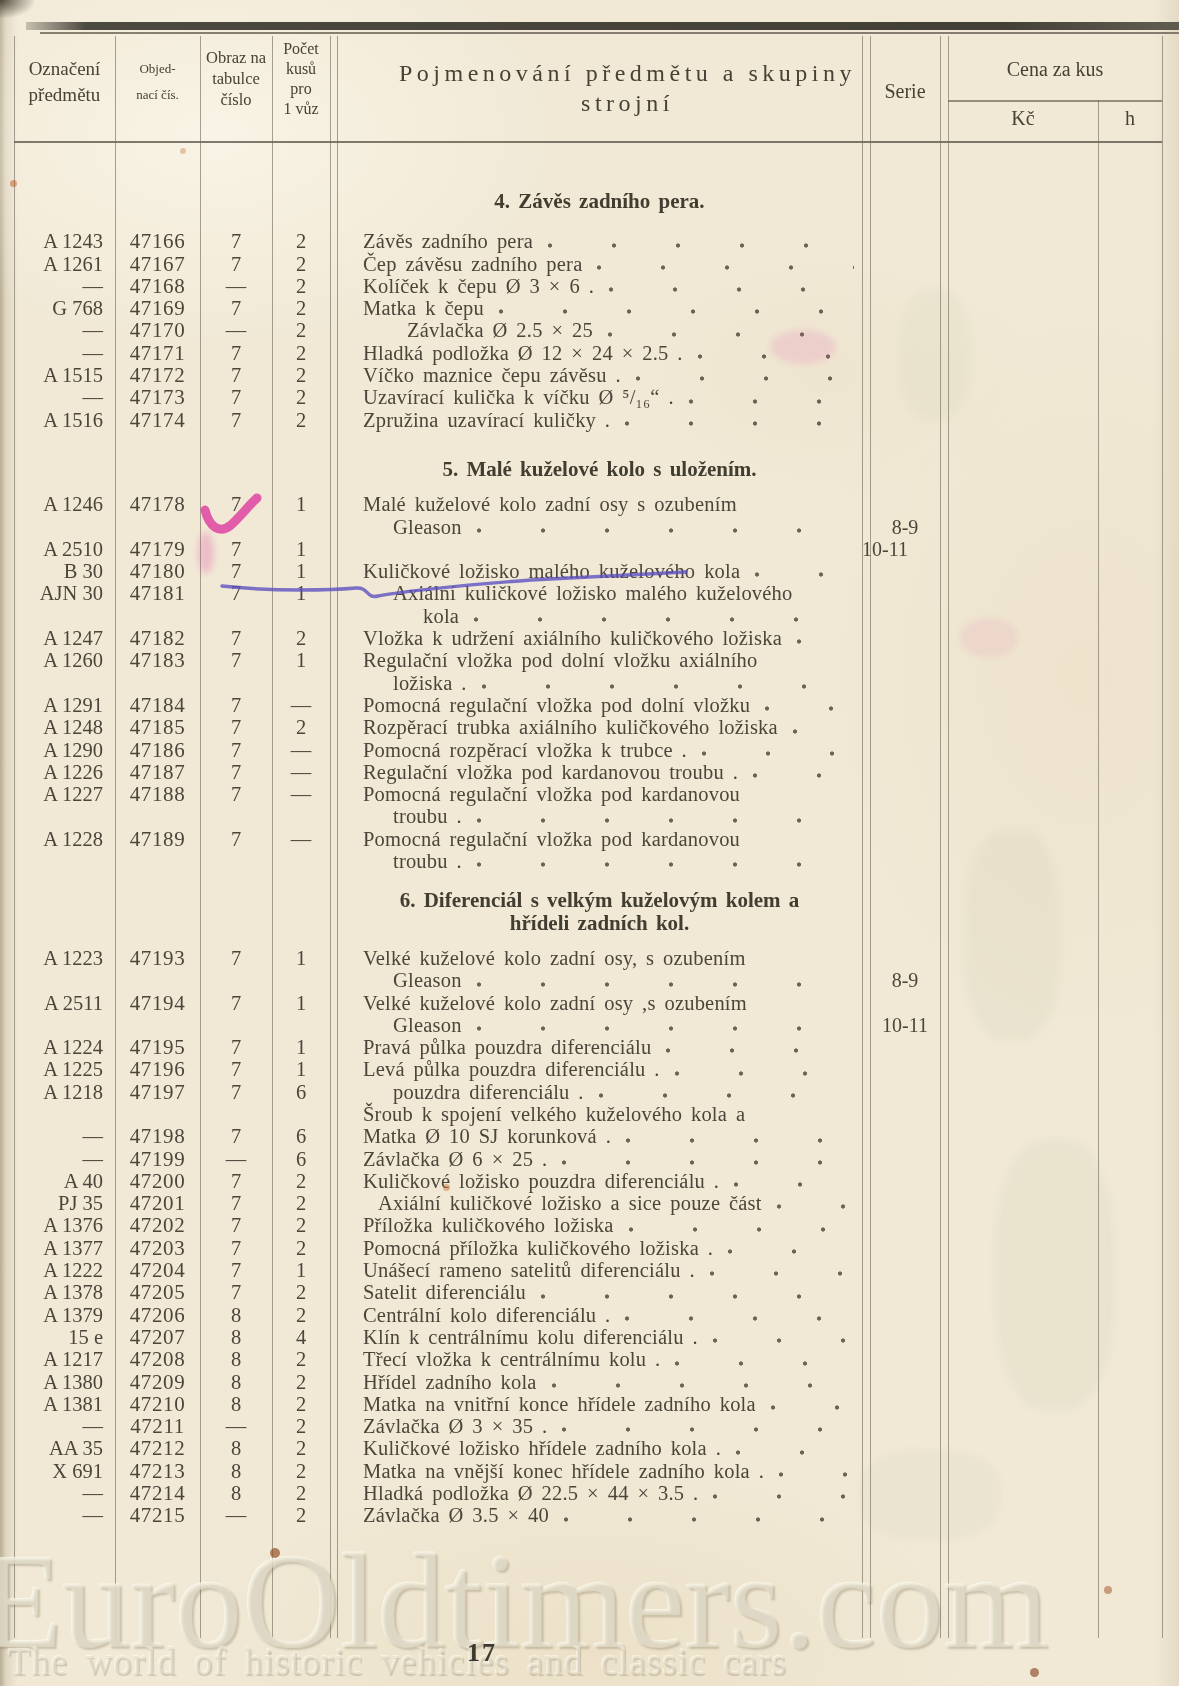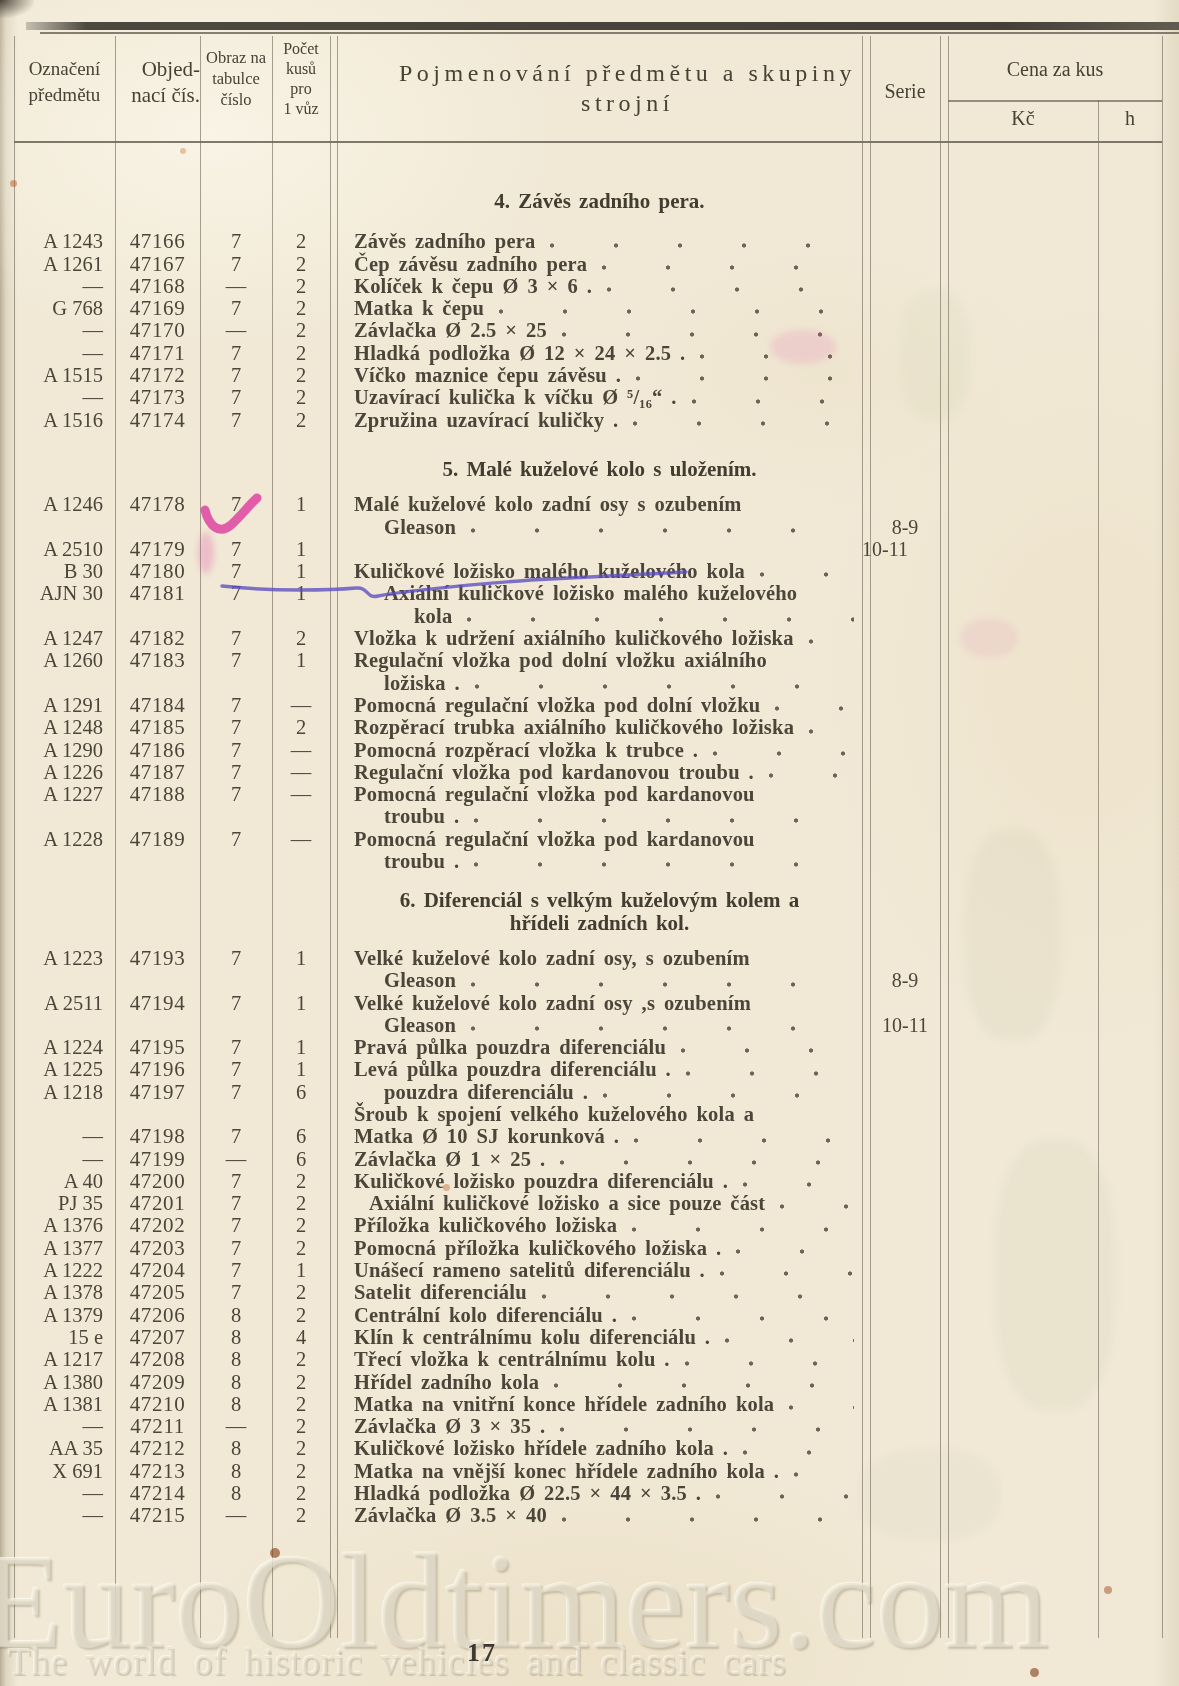--- a/index.html
+++ b/index.html
@@ -27,21 +27,21 @@
   .v1{left:14px}.v2{left:115px}.v3{left:200px}.v4{left:272px}
   .v5a{left:330px}.v5b{left:337px}
   .v6a{left:862px}.v6b{left:870px}
   .v7a{left:940px}.v7b{left:948px}
   .v8{left:1098px;top:100px;height:1538px;}
   .v9{left:1162px}
   
   .thead{position:absolute;left:0;top:0;color:#474235;z-index:3;}
   .hcell{position:absolute;text-align:center;}
   .h-des{left:14px;width:101px;top:56px;font-size:19px;line-height:26px;}
-  .h-ord{left:115px;width:85px;top:56px;font-size:21px;line-height:26px;text-align:right;}
+  .h-ord{left:115px;width:85px;top:56px;font-size:13px;line-height:26px;}
   .h-pl{left:200px;width:72px;top:47px;font-size:16.5px;line-height:21px;}
   .h-qty{left:272px;width:58px;top:39px;font-size:16px;line-height:20px;}
   .h-name{left:337px;width:525px;top:58px;font-size:24px;line-height:30px;letter-spacing:4.5px;padding-left:28px;}
   .h-serie{left:870px;width:70px;top:80px;font-size:20px;}
   .h-price{left:948px;width:214px;top:58px;font-size:20px;}
   .h-kc{left:948px;width:150px;top:107px;font-size:20px;}
   .h-h{left:1098px;width:64px;top:107px;font-size:20px;}
   
   .tbody{position:absolute;left:14px;top:141px;width:1148px;color:#4c463a;z-index:3;}
   .sec-heading{font-weight:bold;text-align:center;margin-left:323px;width:525px;
@@ -49,21 +49,21 @@
   .sh0{margin-top:49px;margin-bottom:18px;}
   .sh1{margin-top:27px;margin-bottom:13px;}
   .sh2{margin-top:17px;margin-bottom:13px;}
   .trow{display:grid;grid-template-columns:101px 85px 72px 58px 7px 525px 8px 70px 8px 150px 64px;
     line-height:22.3px;font-size:20.5px;}
   .cell{white-space:nowrap;}
   .c-des{text-align:right;padding-right:12px;}
   .c-ord{text-align:center;letter-spacing:.6px;font-size:21px;}
   .c-pl{text-align:center;}
   .c-qty{text-align:center;}
-  .c-desc{padding-left:17px;word-spacing:3.5px;letter-spacing:.2px;font-weight:bold;}
+  .c-desc{padding-left:26px;word-spacing:3.5px;letter-spacing:.2px;}
   .c-desc.tight{word-spacing:.5px;letter-spacing:0;}
   .dline{display:flex;align-items:baseline;}
   .dline.indent{padding-left:30px;}
   .leader{flex:1 0 18px;height:7px;margin:0 8px 4px 14px;align-self:flex-end;
     background-image:radial-gradient(circle at 3px 3.5px, rgba(73,66,54,.8) 1.7px, rgba(73,66,54,0) 2.5px);
     background-size:64px 7px;background-repeat:repeat-x;background-position:left bottom;}
   .c-serie{text-align:center;align-self:end;font-size:20px;}
   
   .annot{position:absolute;z-index:5;pointer-events:none;}
   .pink-tail{position:absolute;left:198px;top:532px;width:16px;height:42px;border-radius:50%;
@@ -212,21 +212,21 @@
         <div class="cell c-sp"></div>
         <div class="cell c-kc"></div>
         <div class="cell c-h"></div>
       </div>
       <div class="trow">
         <div class="cell c-des">—</div>
         <div class="cell c-ord">47170</div>
         <div class="cell c-pl">—</div>
         <div class="cell c-qty">2</div>
         <div class="cell c-sp"></div>
-        <div class="cell c-desc" style="white-space: normal;">
+        <div class="cell c-desc" style="white-space: normal; margin-left: 44px;">
           <div class="dline">
             <span class="t">Závlačka Ø 2.5 × 25</span>
             <span class="leader"></span>
           </div>
         </div>
         <div class="cell c-sp"></div>
         <div class="cell c-serie"></div>
         <div class="cell c-sp"></div>
         <div class="cell c-kc"></div>
         <div class="cell c-h"></div>
@@ -653,21 +653,21 @@
         <div class="cell c-h"></div>
       </div>
       <div class="trow">
         <div class="cell c-des">—</div>
         <div class="cell c-ord">47199</div>
         <div class="cell c-pl">—</div>
         <div class="cell c-qty">6</div>
         <div class="cell c-sp"></div>
         <div class="cell c-desc" style="white-space: normal;">
           <div class="dline">
-            <span class="t">Závlačka Ø 1 × 25 .</span>
+            <span class="t">Závlačka Ø 6 × 25 .</span>
             <span class="leader"></span>
           </div>
         </div>
         <div class="cell c-sp"></div>
         <div class="cell c-serie"></div>
         <div class="cell c-sp"></div>
         <div class="cell c-kc"></div>
         <div class="cell c-h"></div>
       </div>
       <div class="trow">

